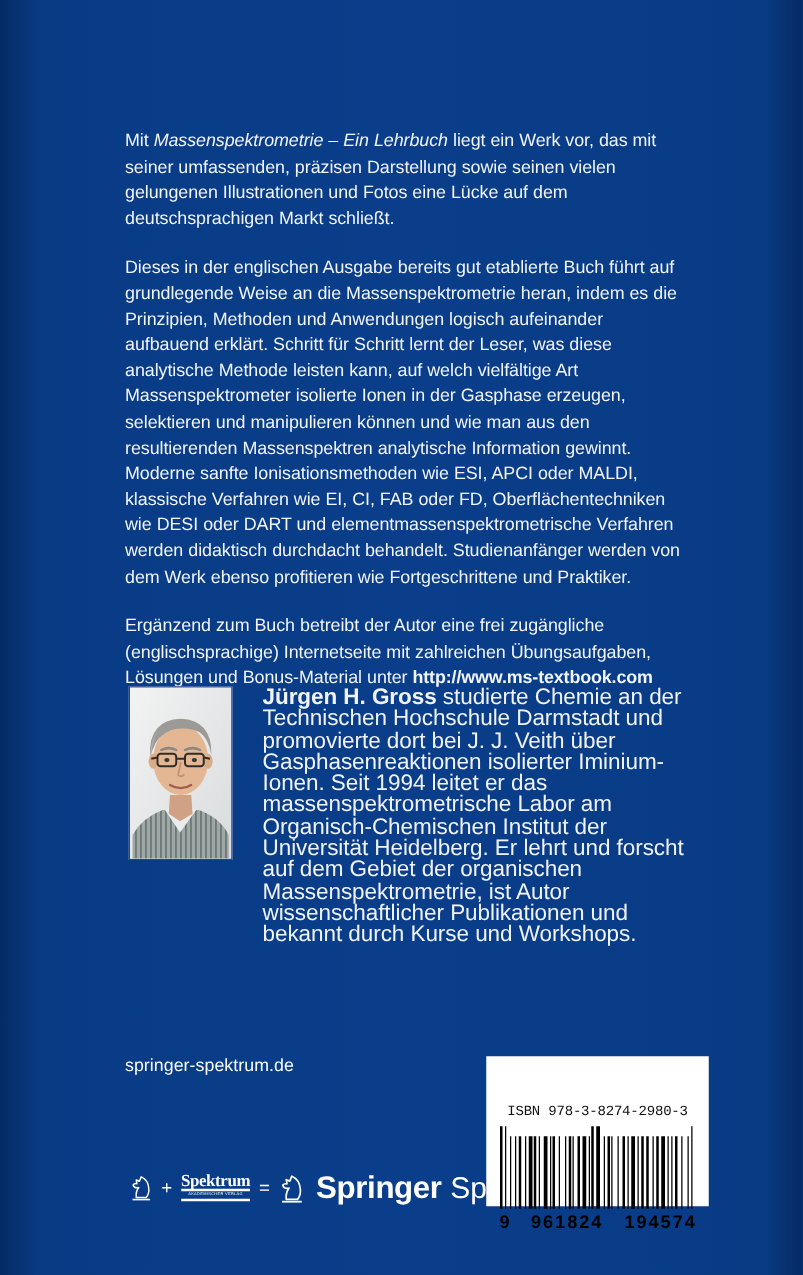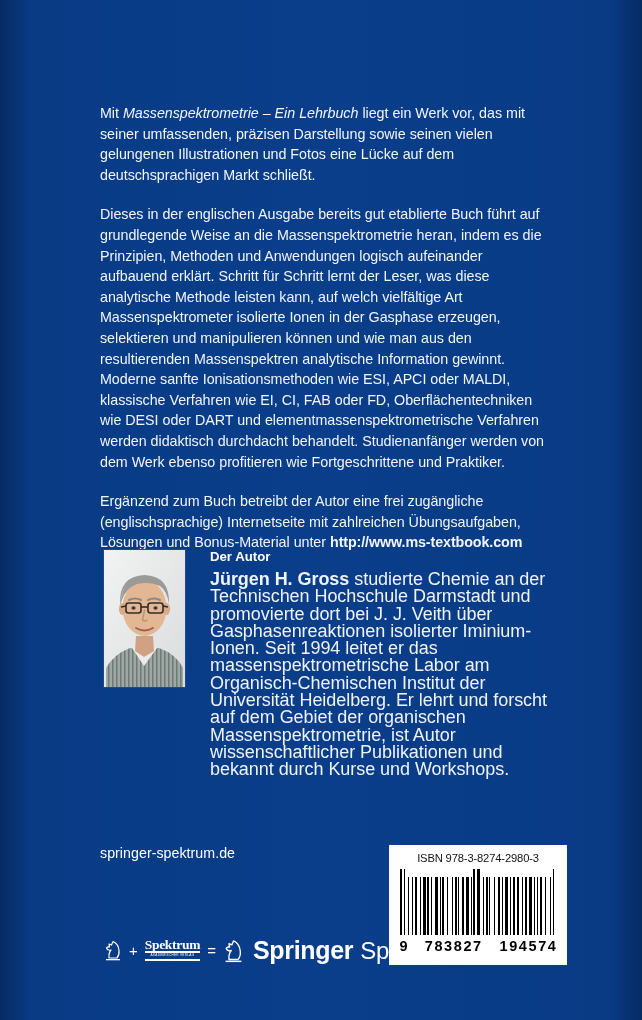--- a/index.html
+++ b/index.html
@@ -172,27 +172,28 @@
     width: 178px;
     height: 120px;
     background: #ffffff;
     box-sizing: border-box;
     padding: 6px 9px 4px 9px;
     display: flex;
     flex-direction: column;
     align-items: center;
   }
   .isbn-text {
-    font-family: Liberation Sans, sans-serif;
+    font-family: Liberation Mono, monospace;
     font-size: 11.2px;
     color: #111111;
     letter-spacing: -0.15px;
     line-height: 14px;
     margin-bottom: 4px;
     white-space: nowrap;
+    margin-top: 32px;
   }
   .bars {
     display: flex;
     align-items: flex-end;
     height: 66px;
     width: 156px;
     justify-content: space-between;
   }
   .bars span { display: block; background: #000000; }
   .ean-digits {
@@ -271,21 +272,20 @@
         <ellipse cx="29.5" cy="58" rx="2.1" ry="1.7" fill="#3b3630"></ellipse>
         <ellipse cx="51.5" cy="58" rx="2.1" ry="1.7" fill="#3b3630"></ellipse>
 
         <path d="M40.5 60 L38.5 70 Q40.5 72 43 70" stroke="#c1906f" stroke-width="1.4" fill="none" stroke-linecap="round"></path>
 
         <path d="M32 78 Q40.5 83 49 78" stroke="#9e5f51" stroke-width="1.8" fill="none" stroke-linecap="round"></path>
       </svg>
     </div>
 
     <div class="author-text">
-      <div class="author-heading">Der Autor</div>
       <p class="author-bio"><b>Jürgen H. Gross</b><span> studierte Chemie an der Technischen Hochschule Darmstadt und promovierte dort bei J. J. Veith über Gasphasenreaktionen isolierter Iminium-Ionen. Seit 1994 leitet er das massenspektrometrische Labor am Organisch-Chemischen Institut der Universität Heidelberg. Er lehrt und forscht auf dem Gebiet der organischen Massenspektrometrie, ist Autor wissenschaftlicher Publikationen und bekannt durch Kurse und Workshops.</span></p>
     </div>
   </div>
 
   <div class="website">springer-spektrum.de</div>
 
   <div class="logo-row">
 
     <svg class="knight small" viewBox="0 0 40 48">
       <g fill="none" stroke="#ffffff" stroke-width="2.4" stroke-linejoin="round" stroke-linecap="round">
@@ -397,18 +397,18 @@
         <span style="width:2px;height:58px;background:transparent"></span>
         <span style="width:1px;height:58px;background:#000"></span>
         <span style="width:3px;height:58px;background:transparent"></span>
         <span style="width:1px;height:58px;background:#000"></span>
         <span style="width:2px;height:66px;background:transparent"></span>
         <span style="width:1px;height:66px;background:#000"></span>
         <span style="width:1px;height:66px;background:transparent"></span>
       </div>
     <div class="ean-digits">
       <span>9</span>
-      <span class="grp">783827</span>
+      <span class="grp">961824</span>
       <span class="grp">194574</span>
     </div>
   </div>
 
 </div>
 
 </body></html>

